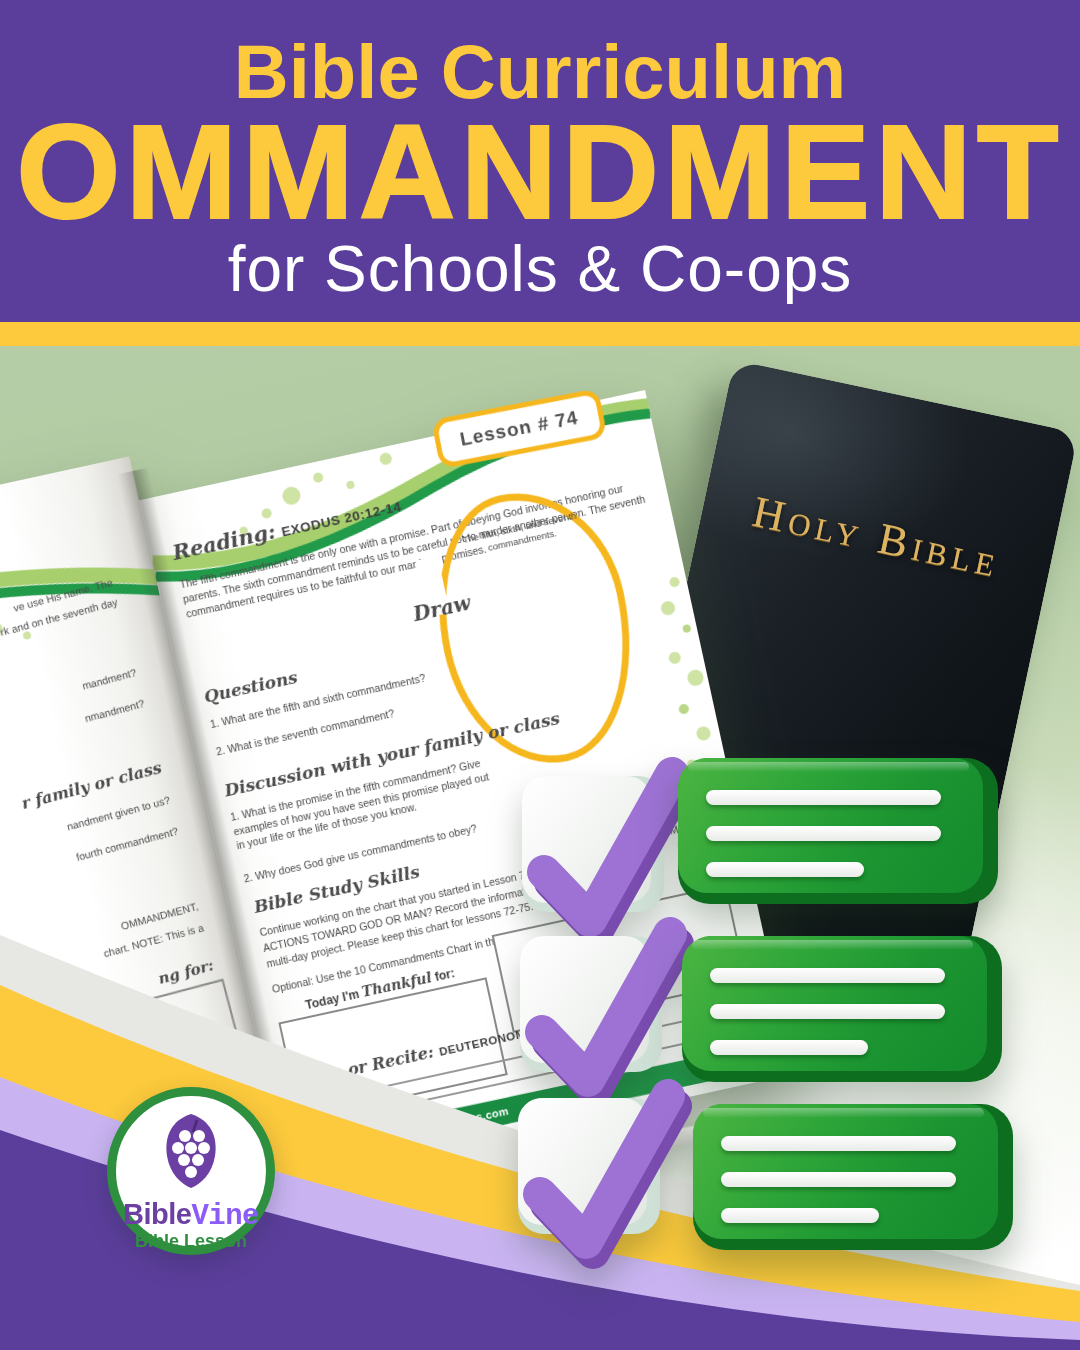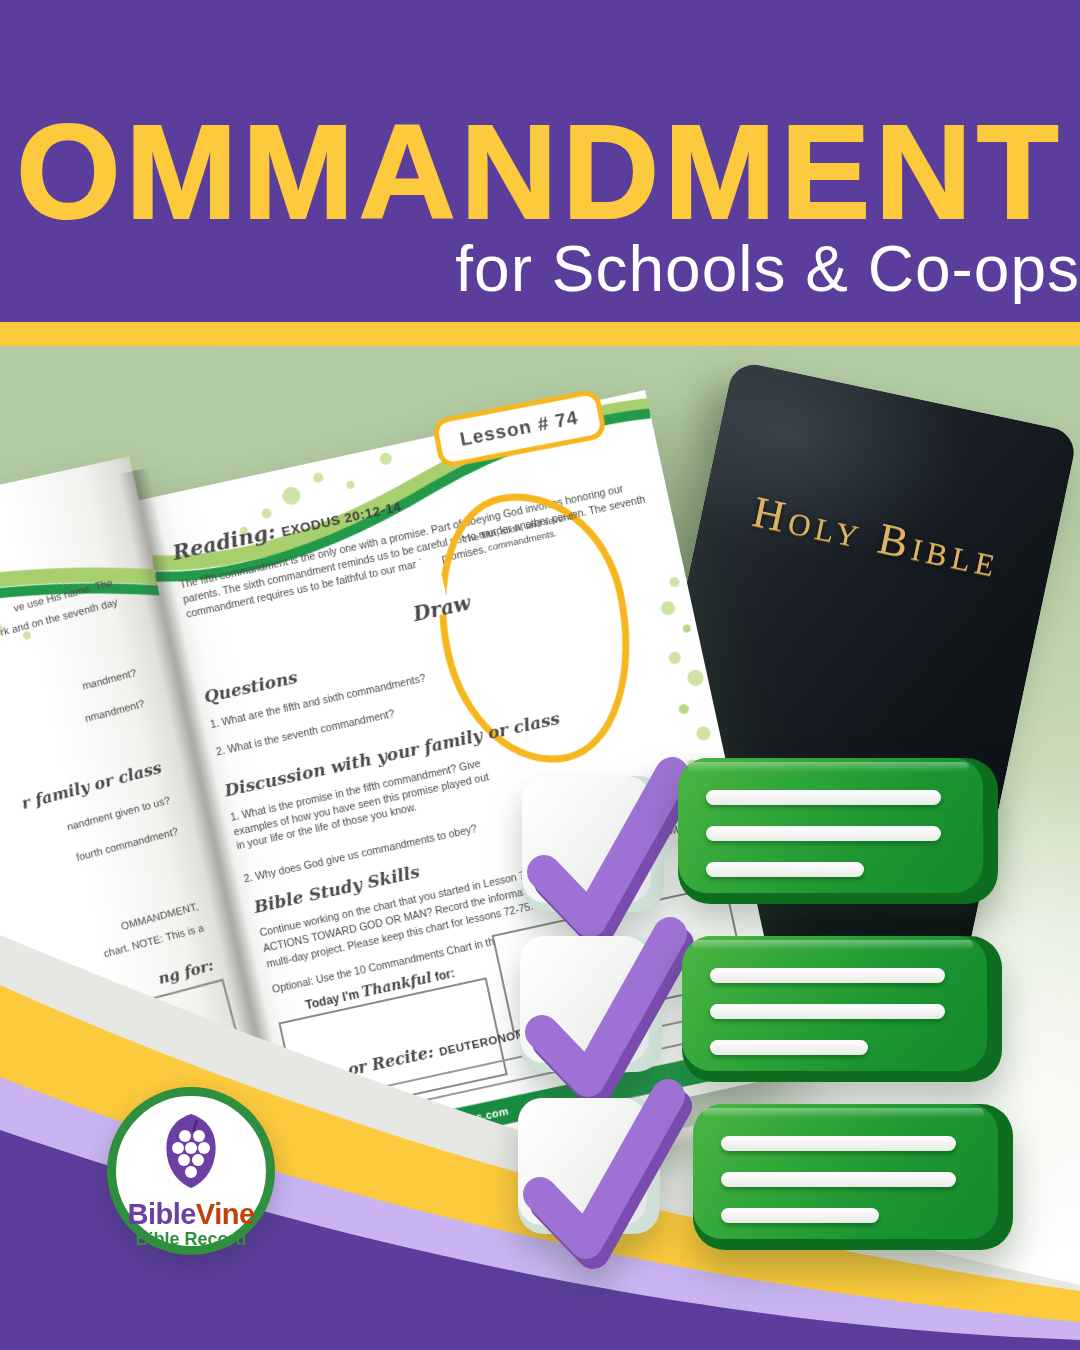--- a/index.html
+++ b/index.html
@@ -3,21 +3,21 @@
 <meta charset="utf-8">
 <style>
   * { margin:0; padding:0; box-sizing:border-box; }
   body { background:#333; font-family:"Liberation Sans",sans-serif; }
   .poster { position:relative; width:1080px; height:1350px; overflow:hidden; background:#fff; }
 
   
   .header { position:absolute; left:0; top:0; width:1080px; height:322px; background:#5b3e9b; text-align:center; }
   .h-sub   { position:absolute; left:0; right:0; top:28px;  font-size:76px;  font-weight:bold; color:#fcca3c; letter-spacing:0px; }
   .h-title { position:absolute; left:0; right:0; top:95px;  font-size:134px; font-weight:bold; color:#fcca3c; letter-spacing:5px; -webkit-text-stroke:2px #fcca3c; }
-  .h-tag   { position:absolute; left:0; right:0; top:232px; font-size:64px;  color:#ffffff; letter-spacing:1px;text-align:right; }
+  .h-tag   { position:absolute; left:0; right:0; top:232px; font-size:64px;  color:#ffffff; letter-spacing:1px; }
   .ybar { position:absolute; left:0; top:322px; width:1080px; height:24px; background:#fcca3c; }
 
   
   .scene { position:absolute; left:0; top:346px; width:1080px; height:1004px;
     background:
       radial-gradient(620px 480px at 78% 72%, rgba(255,255,255,.95), rgba(255,255,255,0) 70%),
       radial-gradient(700px 520px at 30% 95%, rgba(255,255,255,.9), rgba(255,255,255,0) 70%),
       linear-gradient(168deg,#b5cda6 0%,#b2cba2 32%,#c9dab9 52%,#e9efe0 72%,#ffffff 92%); }
 
   
@@ -110,29 +110,30 @@
   .ln { position:absolute; left:28px; height:15px; border-radius:9px;
     background:linear-gradient(#ffffff,#e8ebe7); box-shadow:0 3px 4px rgba(0,50,10,.35); }
   .ln1 { top:32px; width:235px; } .ln2 { top:68px; width:235px; } .ln3 { top:104px; width:158px; }
   .card1 { left:678px; top:758px; } .card2 { left:682px; top:936px; } .card3 { left:693px; top:1104px; }
 
   
   .logo { position:absolute; left:107px; top:1087px; width:168px; height:168px; border-radius:50%;
     background:#fff; border:9px solid #2e8f3f; z-index:5; text-align:center;
     box-shadow:0 10px 24px rgba(40,40,60,.25); }
   .logo-word { margin-top:4px; font-size:29px; font-weight:bold; letter-spacing:-.5px; }
-  .logo-grape { color:#6b3fa3; } .logo-vine { color:#c2410c; }
+  .logo-grape { color:#6b3fa3; } .logo-vine { color:#8b5cf6;font-family:Liberation Mono, monospace; }
   .logo-sub { font-size:18px; font-weight:bold; color:#2f8f3f; margin-top:-2px; }
 </style>
 </head>
 <body>
 
 <div class="poster">
 
   <div class="header">
+    <div class="h-sub">Bible Curriculum</div>
     <div class="h-title">OMMANDMENT</div>
     <div class="h-tag">for Schools &amp; Co-ops</div>
   </div>
   <div class="ybar"></div>
 
   <div class="scene"></div>
 
   <div class="bible">
     <div class="bible-title">Holy Bible</div>
   </div>
@@ -310,16 +311,16 @@
       <circle cx="18" cy="36" r="6" fill="#fff"></circle>
         <circle cx="31" cy="36" r="6" fill="#fff"></circle>
         <circle cx="44" cy="36" r="6" fill="#fff"></circle>
       <circle cx="24" cy="48" r="6" fill="#fff"></circle>
         <circle cx="38" cy="48" r="6" fill="#fff"></circle>
       <circle cx="31" cy="60" r="6" fill="#fff"></circle>
     </svg>
     <div class="logo-word">
       <span class="logo-grape">Bible</span><span class="logo-vine">Vine</span>
     </div>
-    <div class="logo-sub">Bible Record</div>
+    <div class="logo-sub">Bible Lesson</div>
   </div>
 
 </div>
 
 </body></html>

